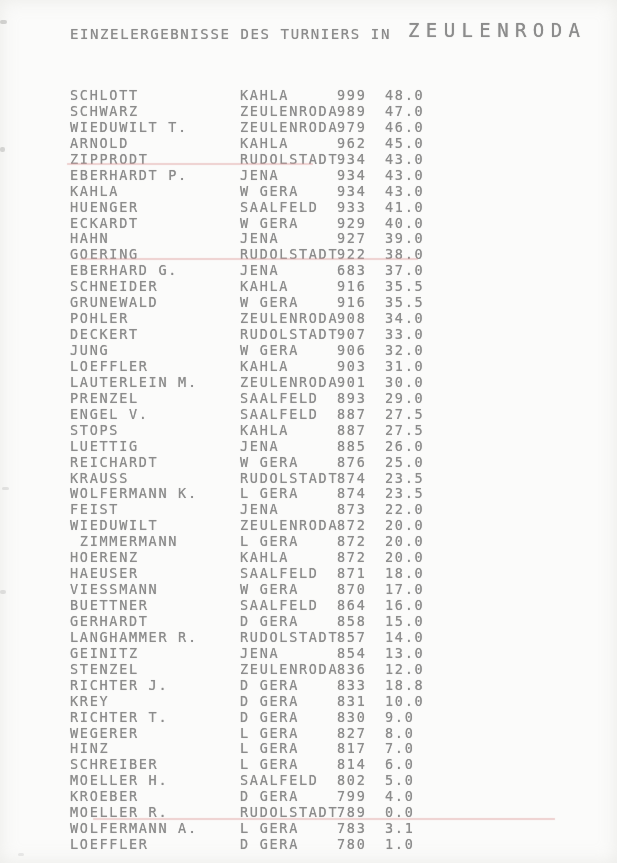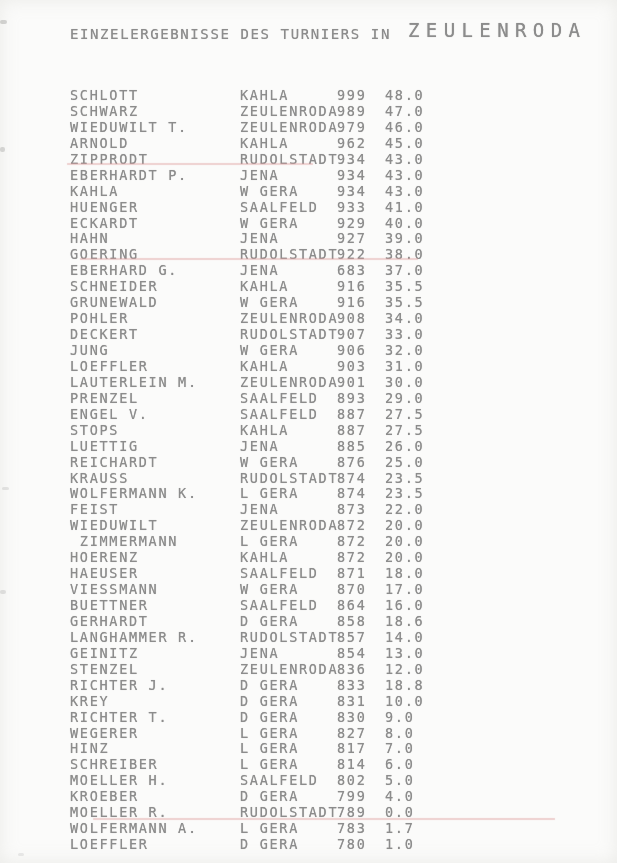--- a/index.html
+++ b/index.html
@@ -253,21 +253,21 @@
       <div class="row">
         <span class="cell name">BUETTNER</span>
         <span class="cell club">SAALFELD</span>
         <span class="cell score">864</span>
         <span class="cell points">16.0</span>
       </div>
       <div class="row">
         <span class="cell name">GERHARDT</span>
         <span class="cell club">D GERA</span>
         <span class="cell score">858</span>
-        <span class="cell points">18.6</span>
+        <span class="cell points">15.0</span>
       </div>
       <div class="row">
         <span class="cell name">LANGHAMMER R.</span>
         <span class="cell club">RUDOLSTADT</span>
         <span class="cell score">857</span>
         <span class="cell points">14.0</span>
       </div>
       <div class="row">
         <span class="cell name">GEINITZ</span>
         <span class="cell club">JENA</span>
@@ -331,21 +331,21 @@
       <div class="row">
         <span class="cell name">MOELLER R.</span>
         <span class="cell club">RUDOLSTADT</span>
         <span class="cell score">789</span>
         <span class="cell points">0.0</span>
       </div>
       <div class="row">
         <span class="cell name">WOLFERMANN A.</span>
         <span class="cell club">L GERA</span>
         <span class="cell score">783</span>
-        <span class="cell points">1.7</span>
+        <span class="cell points">3.1</span>
       </div>
       <div class="row">
         <span class="cell name">LOEFFLER</span>
         <span class="cell club">D GERA</span>
         <span class="cell score">780</span>
         <span class="cell points">1.0</span>
       </div>
     </div>
 
   <div class="mark m1"></div>

